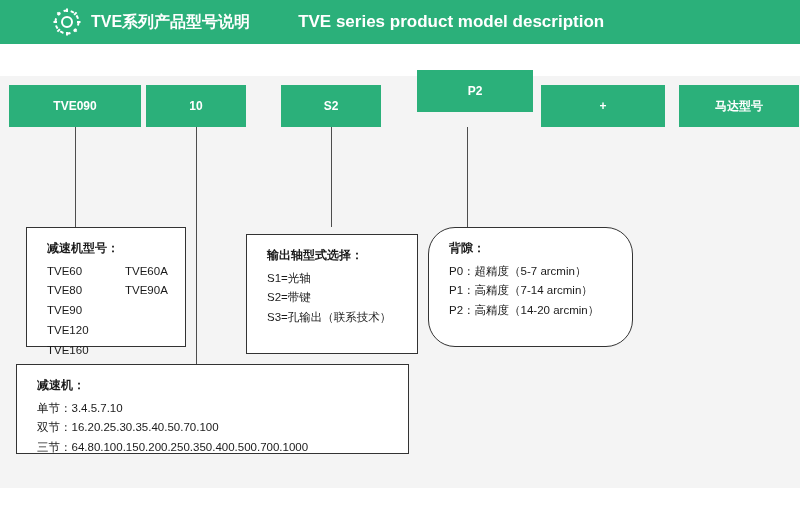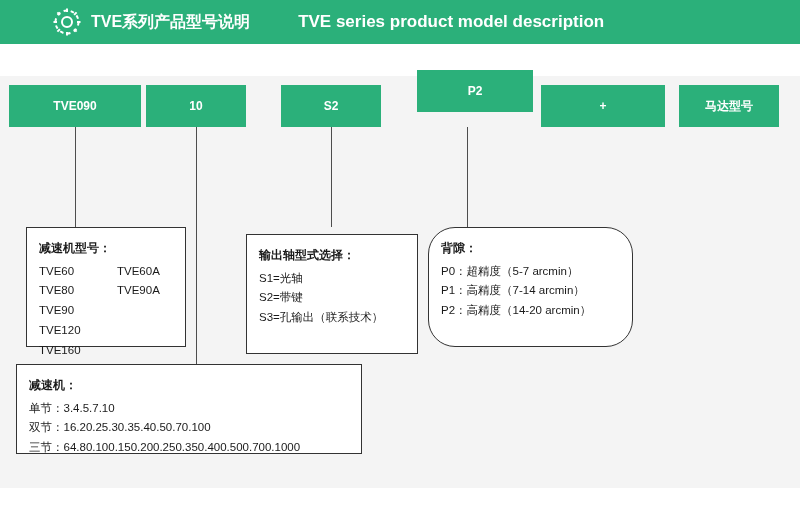--- a/index.html
+++ b/index.html
@@ -45,21 +45,21 @@
     color:#ffffff;font-size:12px;font-weight:bold;
     display:flex;align-items:center;justify-content:center;
     white-space:nowrap;
   }
   
   .vline{position:absolute;background:#4d4d4d;width:1px;}
   
   .info-box{
     position:absolute;background:#ffffff;border:1px solid #333333;
     box-sizing:border-box;
-    padding:10px 12px 10px 12px;
+    padding:10px 12px 10px 20px;
     font-size:11.5px;color:#1a1a1a;line-height:1.72;
   }
   .info-box .bx-title{font-weight:bold;font-size:12px;margin-bottom:3px;display:block;}
   .info-box .row{display:block;white-space:nowrap;}
   .two-col{display:flex;}
   .two-col .c1{width:78px;flex:0 0 78px;}
   .two-col .c2{flex:1 1 auto;}
 </style>
 </head>
 <body>
@@ -82,21 +82,21 @@
 
 <div class="band">
   <div class="white-strip"></div>
   <div class="white-bottom"></div>
 
   <div class="code-box" style="left:9px;top:41px;width:132px;">TVE090</div>
   <div class="code-box" style="left:146px;top:41px;width:100px;">10</div>
   <div class="code-box" style="left:281px;top:41px;width:100px;">S2</div>
   <div class="code-box" style="left:417px;top:26px;width:116px;">P2</div>
   <div class="code-box" style="left:541px;top:41px;width:124px;">+</div>
-  <div class="code-box" style="left:679px;top:41px;width:100px;">马达型号</div>
+  <div class="code-box" style="left:679px;top:41px;width:120px;">马达型号</div>
 
   <div class="vline" style="left:75px;top:83px;height:100px;"></div>
   <div class="vline" style="left:196px;top:83px;height:277px;"></div>
   <div class="vline" style="left:331px;top:83px;height:100px;"></div>
   <div class="vline" style="left:467px;top:83px;height:100px;"></div>
 
   <div class="info-box" style="left:26px;top:183px;width:160px;height:120px;">
     <span class="bx-title">减速机型号：</span>
     <div class="two-col">
       <span class="c1">TVE60</span>
@@ -127,19 +127,19 @@
     <span class="row">S3=孔输出（联系技术）</span>
   </div>
 
   <div class="info-box" style="left:428px;top:183px;width:205px;height:120px;border-radius:27px;">
     <span class="bx-title">背隙：</span>
     <span class="row">P0：超精度（5-7 arcmin）</span>
     <span class="row">P1：高精度（7-14 arcmin）</span>
     <span class="row">P2：高精度（14-20 arcmin）</span>
   </div>
 
-  <div class="info-box" style="left:16px;top:320px;width:346px;height:90px;">
+  <div class="info-box" style="left:16px;top:320px;width:393px;height:90px;">
     <span class="bx-title">减速机：</span>
     <span class="row">单节：3.4.5.7.10</span>
     <span class="row">双节：16.20.25.30.35.40.50.70.100</span>
     <span class="row">三节：64.80.100.150.200.250.350.400.500.700.1000</span>
   </div>
 </div>
 
 </body></html>

